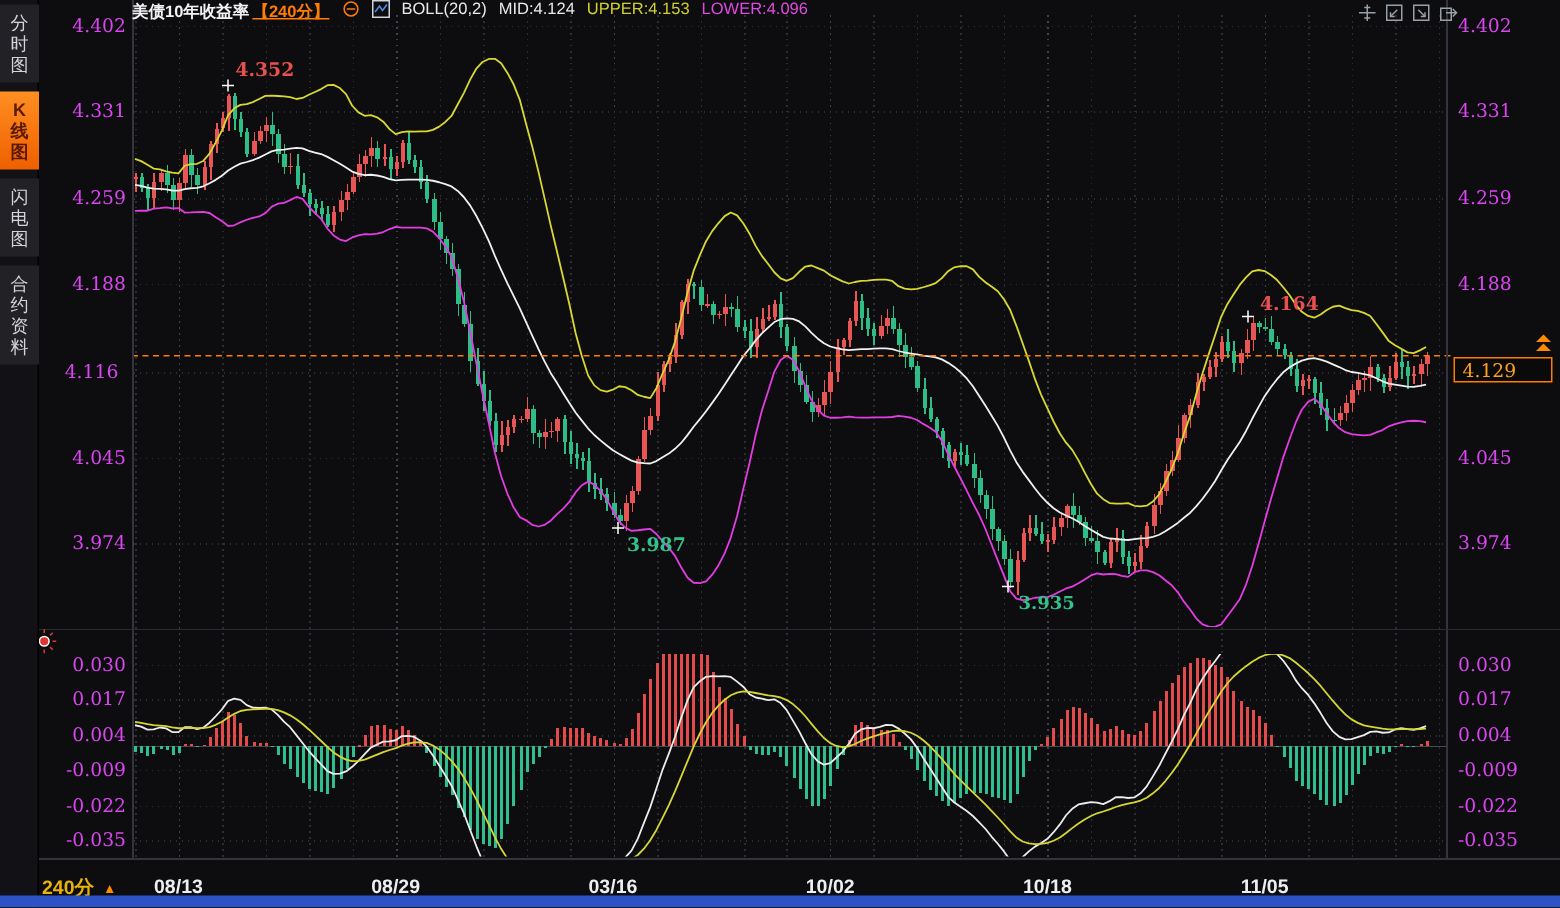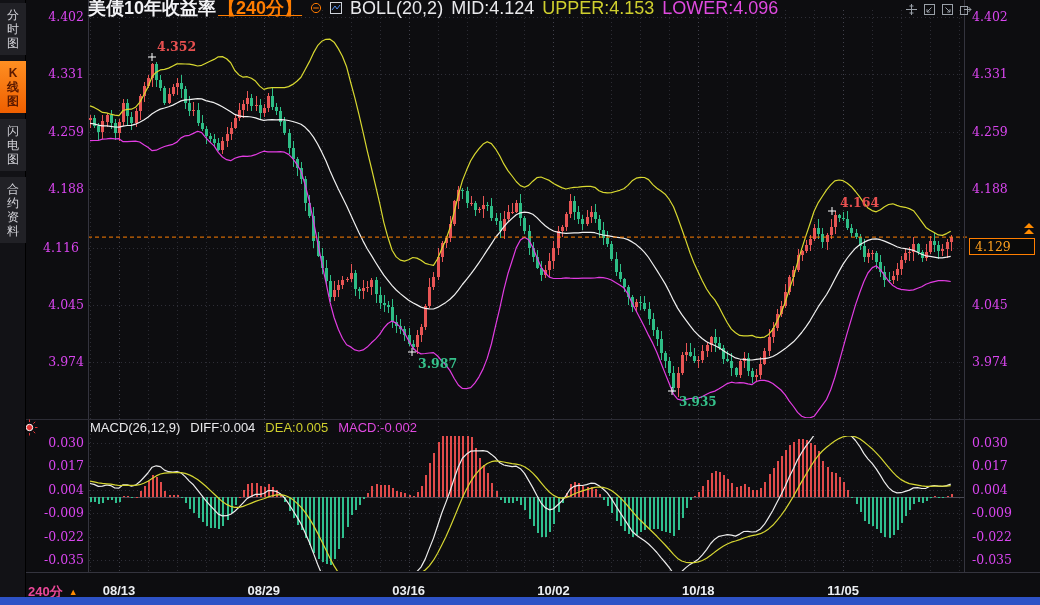--- a/index.html
+++ b/index.html
@@ -10,21 +10,21 @@
   .lbl { position:absolute; font:12.5px "DejaVu Serif",serif; color:#d946ef;
          white-space:nowrap; z-index:2; }
   .sidebar { position:absolute; left:0; top:0; width:26px; height:605px;
              background:#121216; border-right:1px solid #000; z-index:5;
              display:flex; flex-direction:column; gap:6px; padding-top:3px; }
   .tab { width:26px; padding:5px 6px; background:#212126; color:#d4d4da;
          font-size:12px; line-height:14px; text-align:center; word-break:break-all;
          cursor:pointer; }
   .tab.active { background:linear-gradient(180deg,#ff8f22,#ef5f00); color:#5c1a00; font-weight:bold; }
   .hdr { position:absolute; left:88px; top:0; height:16px; display:flex;
-         align-items:center; gap:8px; font-size:18px; z-index:4; white-space:nowrap; }
+         align-items:flex-start; gap:8px; font-size:11px; z-index:4; white-space:nowrap; }
   .hdr .t { font-weight:bold; color:#f2f2f5; }
   .hdr .per { font-weight:bold; color:#ff7d00;text-decoration:underline; }
   .hdr .w { color:#e9e9ec; }
   .hdr .yel { color:#cfcf2e; }
   .hdr .mag { color:#e04ae0; }
   .macd-hdr { position:absolute; left:90px; top:420px; display:flex; gap:10px;
               font-size:13px; z-index:3; white-space:nowrap; }
   .macd-hdr .w { color:#e9e9ec; }
   .macd-hdr .yel { color:#cfcf2e; }
   .macd-hdr .mag { color:#e04ae0; }
@@ -34,21 +34,21 @@
                border:1px solid #ff7e00; background:#0a0a0a; color:#ffa01e;
                font:12.5px "DejaVu Serif",serif; line-height:15px; padding-left:5px; z-index:6; }
   .jump-icon { position:absolute; left:1024px; top:223px; z-index:6; cursor:pointer; }
   .jump-icon .tri { width:0; height:0; border-left:5px solid transparent;
                     border-right:5px solid transparent; border-bottom:5px solid #ff8a00; margin-bottom:1px; }
   .live-icon { position:absolute; left:21px; top:419px; z-index:3; }
   .watermark { position:absolute; left:903px; top:546px; font-size:31px; letter-spacing:1px;
                color:rgba(228,232,240,0.92); z-index:6; }
   .bottom-period { position:absolute; left:28px; top:583px; display:flex; align-items:center;
                    gap:6px; z-index:4; cursor:pointer; }
-  .bottom-period .p { font-weight:bold; font-size:13px; color:#ec4899; }
+  .bottom-period .p { font-weight:bold; font-size:13px; color:#eab308; }
   .bottom-period .a { font-size:9px; color:#ff8a00; }
   .hscroll { position:absolute; left:0; top:597px; width:1040px; height:8px;
              background:#2d52c6; z-index:7; }
 </style>
 </head>
 <body>
 
 <div id="app">
 
   <svg id="chart-canvas" width="1040" height="605">
@@ -815,26 +815,20 @@
     </span>
     <span class="tool">
       <svg width="13" height="13" stroke="#9aa0a8" fill="none">
           <rect x="1.5" y="3.5" width="7" height="8"></rect>
           <line x1="5" y1="6.5" x2="12" y2="6.5"></line>
           <polyline points="9.5,4 12,6.5 9.5,9"></polyline>
         </svg>
     </span>
   </div>
 
-  <div class="macd-hdr">
-    <span class="w">MACD(26,12,9)</span>
-    <span class="w">DIFF:0.004</span>
-    <span class="yel">DEA:0.005</span>
-    <span class="mag">MACD:-0.002</span>
-  </div>
 
   <div class="price-tag">4.129</div>
 
   <div class="jump-icon">
     <div class="tri"></div>
       <div class="tri"></div>
   </div>
 
   <div class="live-icon">
     <svg width="17" height="17">

